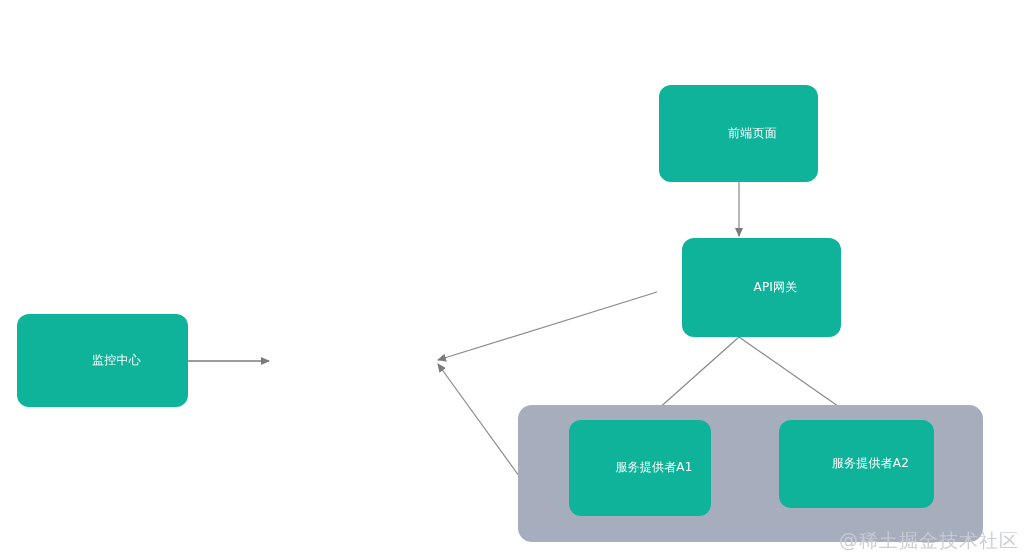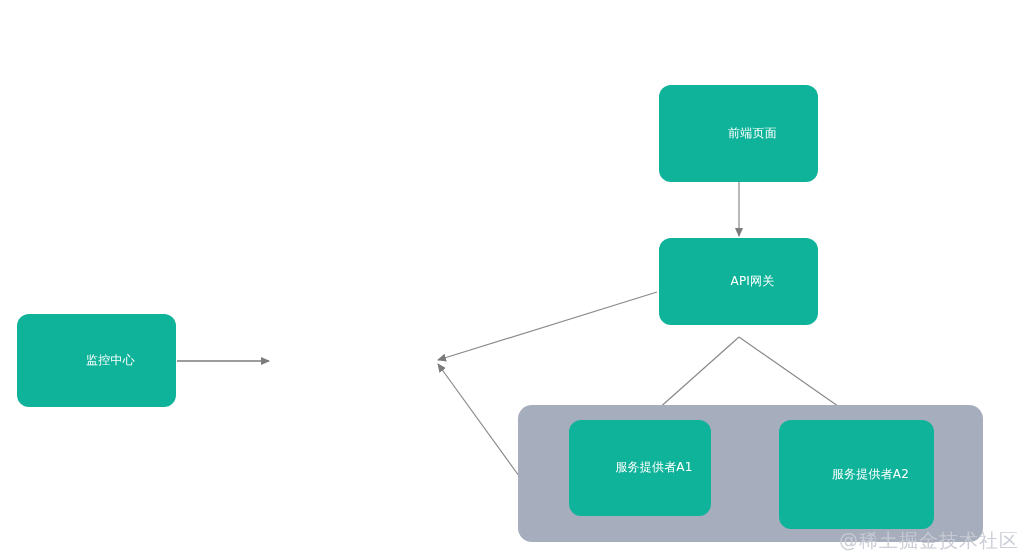--- a/index.html
+++ b/index.html
@@ -57,26 +57,26 @@
     right: 10px;
     bottom: 6px;
     font-size: 19px;
     color: #c9ccd4;
     letter-spacing: 1px;
     white-space: nowrap;
     opacity: 0.95;
   }
   
   #node-frontend   { left: 659px; top: 85px;  width: 159px; height: 97px; }
-  #node-gateway    { left: 659px; top: 238px; width: 159px; height: 87px; align-items: center; }
-  #node-monitor    { left: 17px;  top: 314px; width: 159px; height: 93px; }
+  #node-gateway    { left: 682px; top: 238px; width: 159px; height: 99px; align-items: center; }
+  #node-monitor    { left: 17px;  top: 314px; width: 171px; height: 93px; }
   #node-registry   { left: 271px; top: 314px; width: 163px; height: 93px; }
   #group-providers { left: 518px; top: 405px; width: 465px; height: 137px; }
   #node-providerA1 { left: 569px; top: 420px; width: 142px; height: 96px; }
-  #node-providerA2 { left: 779px; top: 420px; width: 155px; height: 109px; }
+  #node-providerA2 { left: 779px; top: 420px; width: 155px; height: 88px; }
 </style>
 </head>
 <body>
 
 <div id="canvas">
 
   <svg id="edges" viewBox="0 0 1029 560" width="1029" height="560">
     <defs>
       <marker id="arrowhead" markerWidth="9" markerHeight="8" refX="8" refY="4" orient="auto" markerUnits="userSpaceOnUse">
         <path d="M0,0 L9,4 L0,8 z" fill="#7b7b7b"></path>

